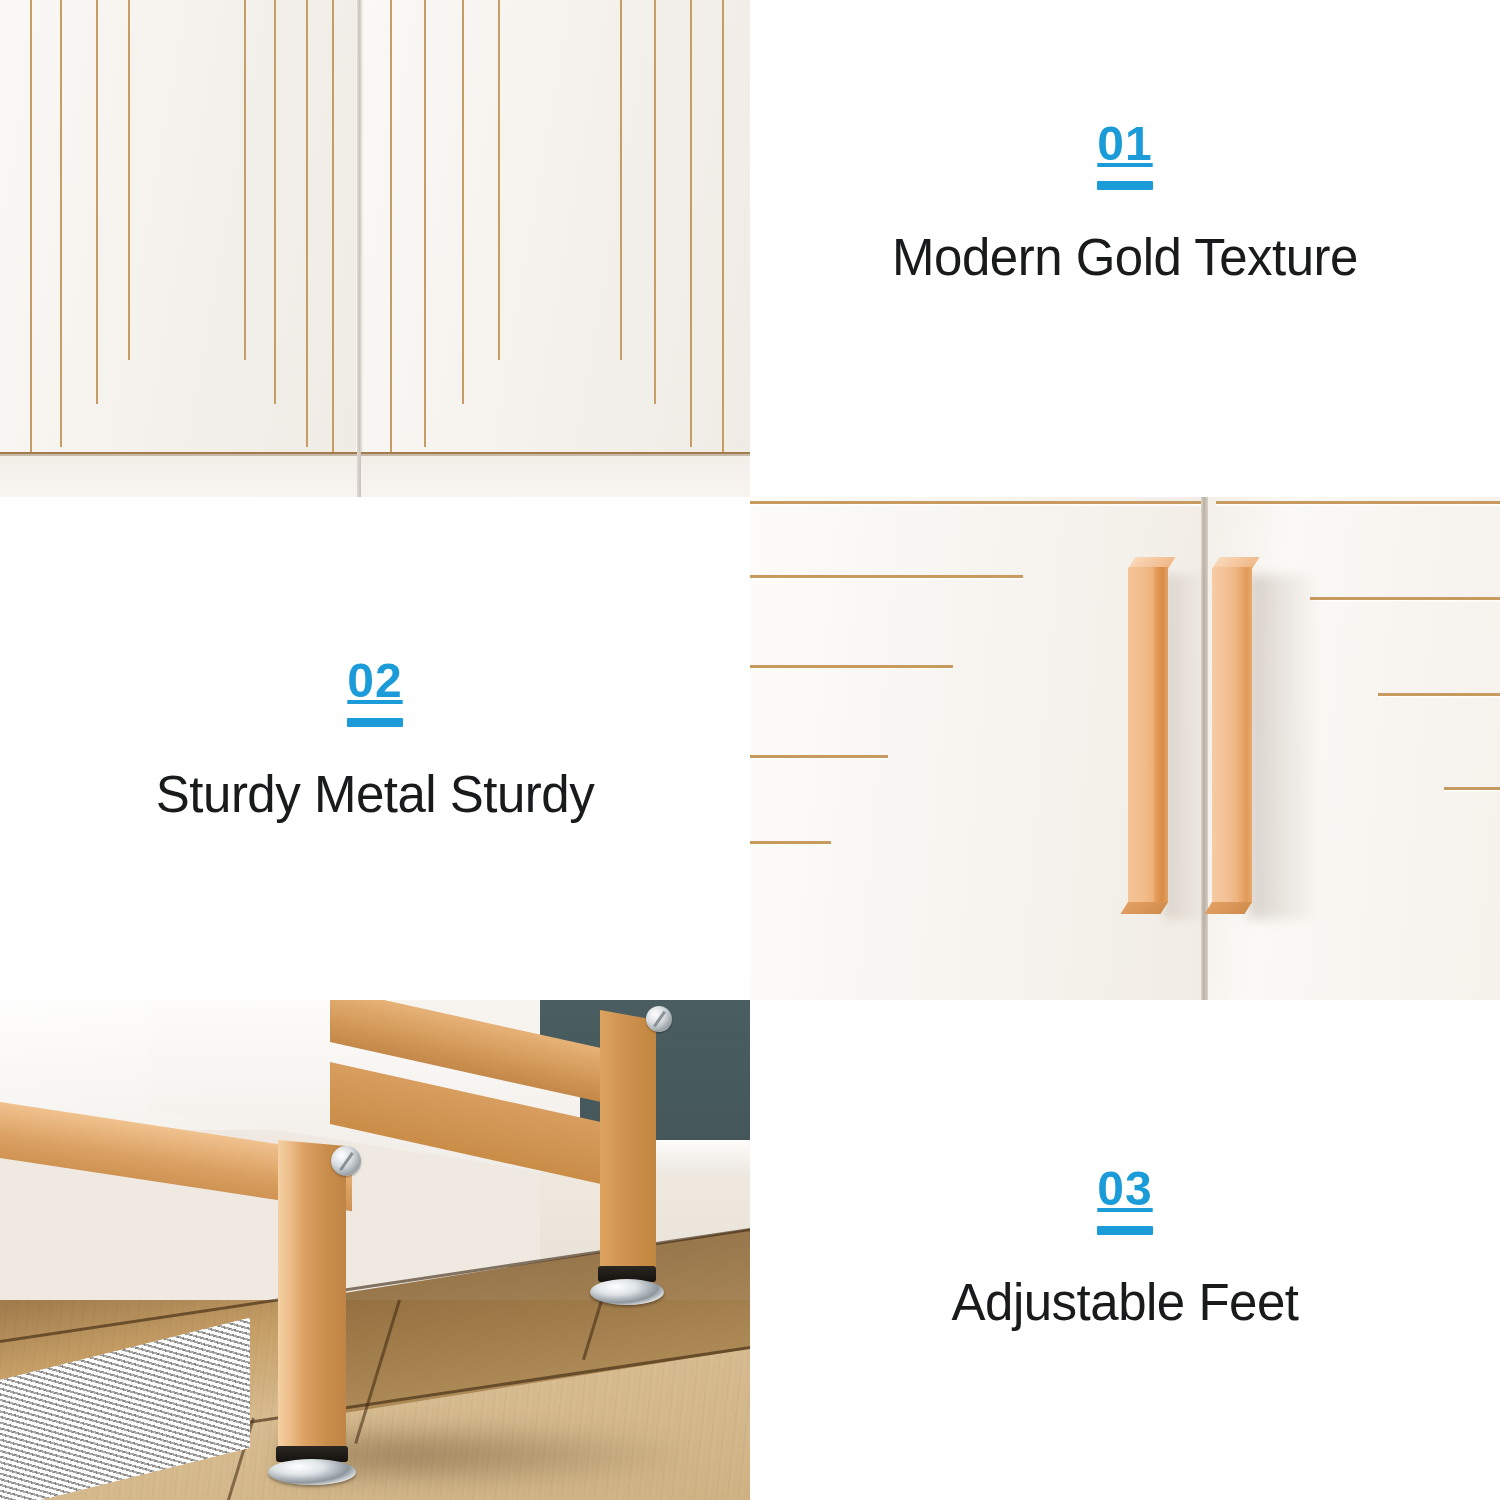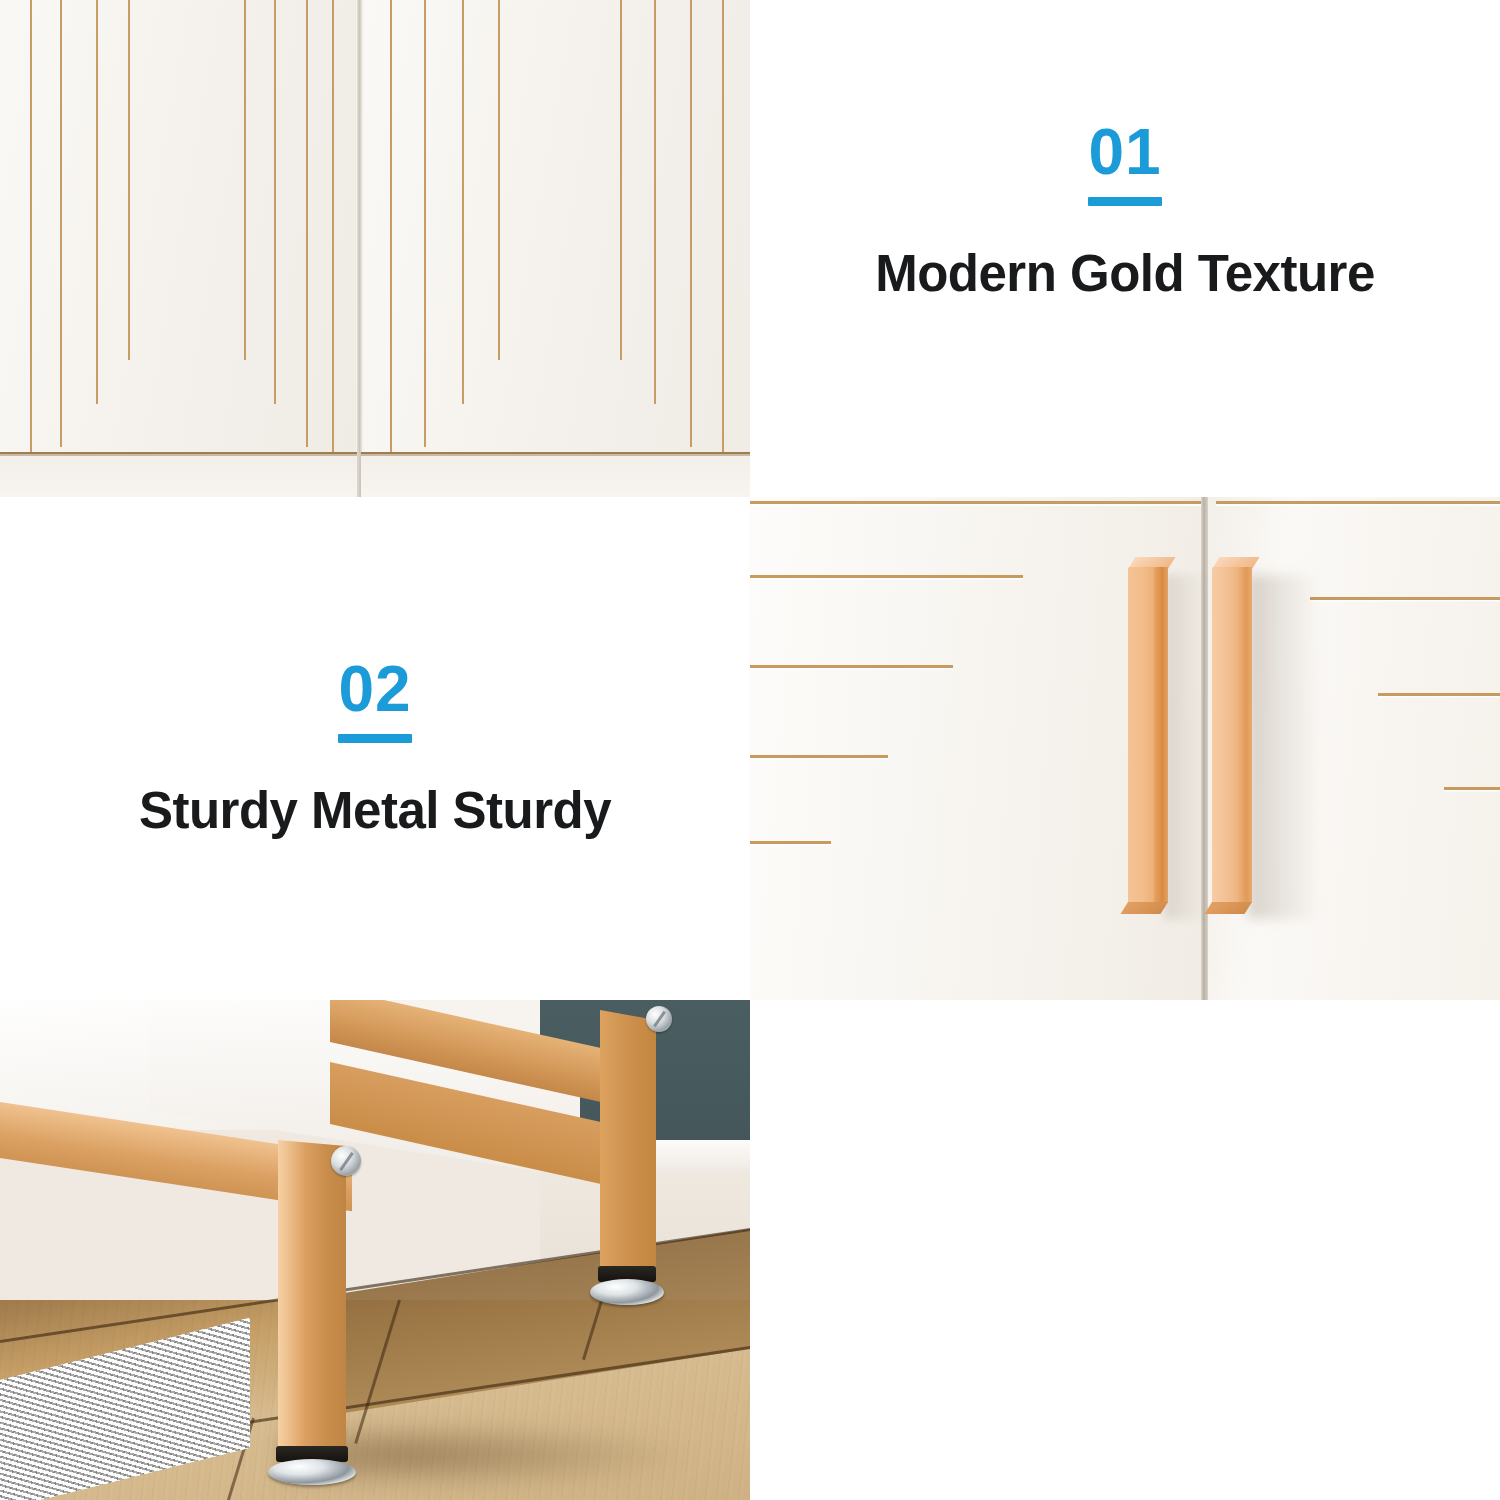--- a/index.html
+++ b/index.html
@@ -24,35 +24,36 @@
   #cell-br{left:750px;top:1000px;width:750px;height:500px;background:#fff;}
 
   
   .textblock{
     position:absolute;left:0;right:0;
     display:flex;flex-direction:column;align-items:center;
     text-align:center;
   }
   .num-wrap{display:inline-block;}
   .num{
-    font-size:64px;
+    font-size:48px;
     font-weight:600;
     letter-spacing:1px;
     line-height:1;
     color:#1b9bd8;
     font-family:"Liberation Sans", sans-serif;
+    text-decoration:underline;
   }
   .num-rule{
     height:9px;border-radius:1px;background:#1b9bd8;
     margin-top:13px;width:100%;
   }
   .caption{
     margin-top:40px;
     font-size:51px;
-    font-weight:700;
+    font-weight:400;
     letter-spacing:-0.5px;
     color:#181a1c;
     white-space:nowrap;
     line-height:1.1;
   }
   #txt-01{top:120px;}
   #txt-02{top:625px;}
   #txt-03{top:1165px;}
 
   
@@ -412,14 +413,23 @@
       <div class="foot foot-front">
         <div class="collar"></div>
         <div class="pad"></div>
       </div>
       <div class="screw screw-front"></div>
 
       <div class="rug"></div>
     </div>
   </div>
 
+  <div class="cell" id="cell-br">
+    <div class="textblock" id="txt-03" style="top:165px;">
+      <div class="num-wrap">
+        <div class="num">03</div>
+        <div class="num-rule"></div>
+      </div>
+      <div class="caption">Adjustable Feet</div>
+    </div>
+  </div>
 
 </div>
 
 </body></html>

